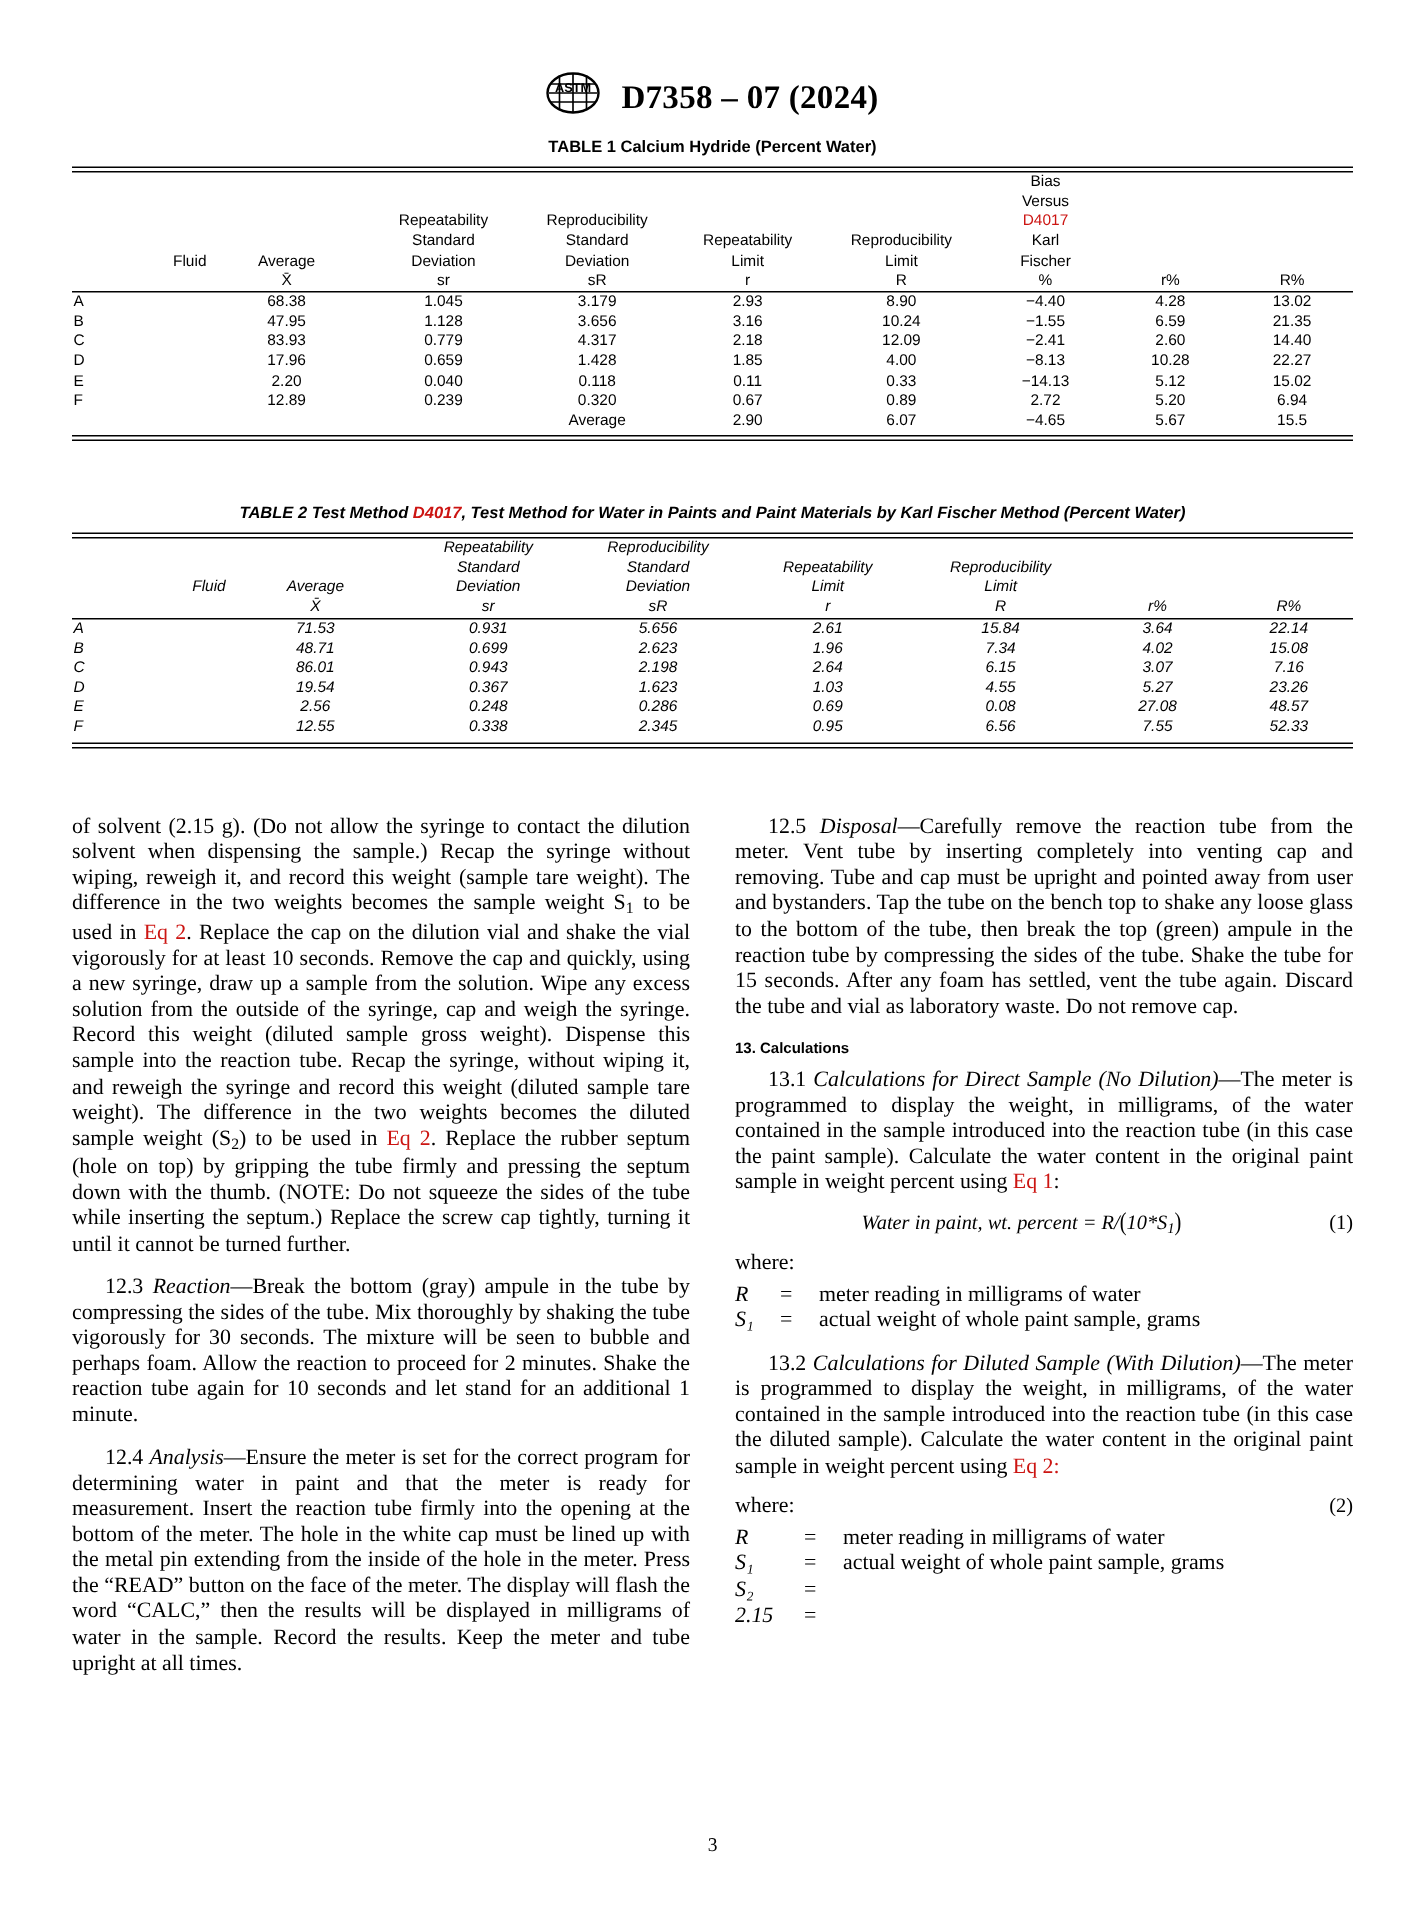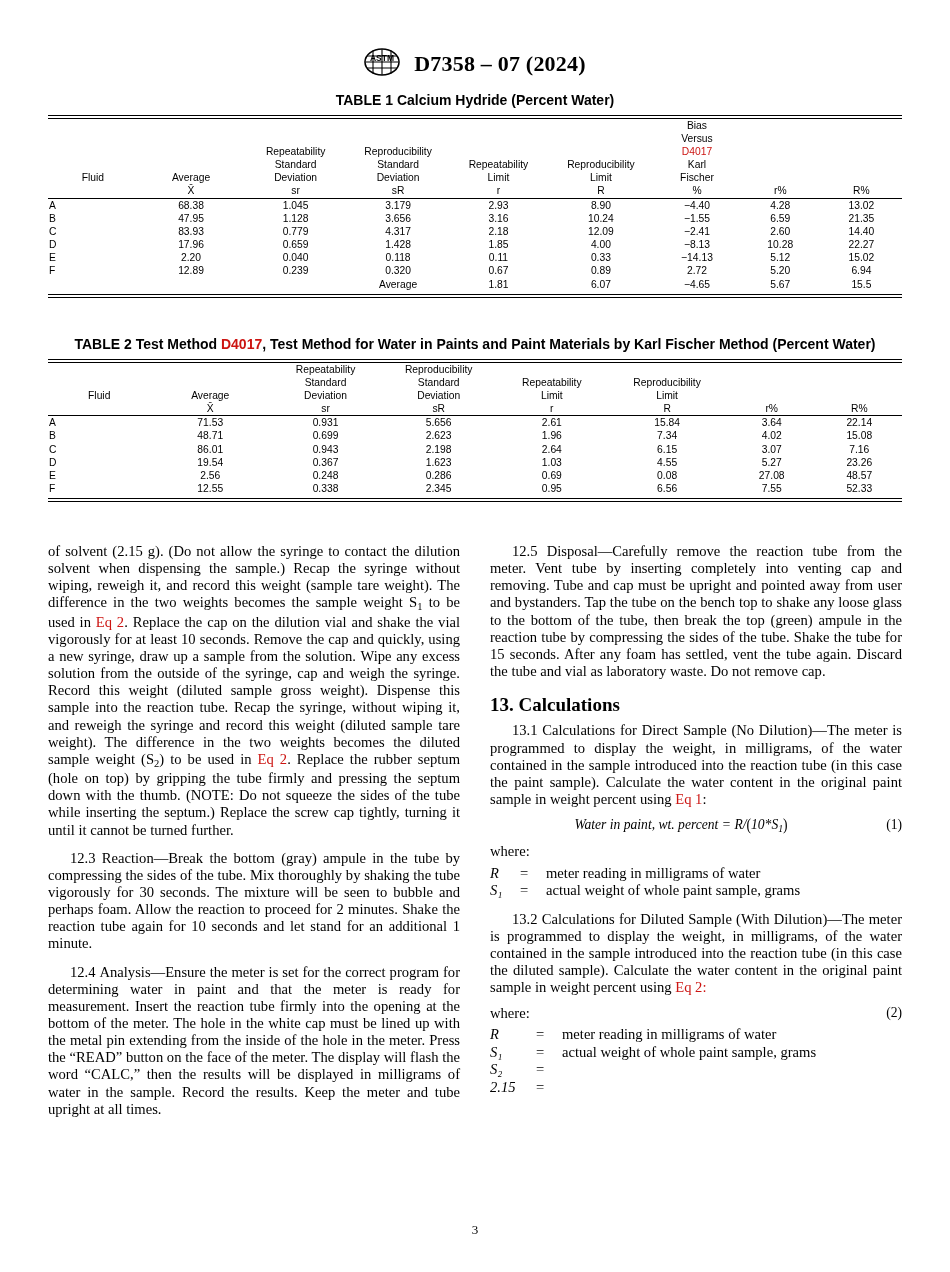--- a/index.html
+++ b/index.html
@@ -48,21 +48,21 @@
   
   .table-block {
     position: absolute;
     left: 48px;
     width: 854px;
   }
   .table-caption {
     text-align: center;
     font-family: "Liberation Sans", sans-serif;
     font-weight: bold;
-    font-size: 14px;
+    font-size: 11px;
     margin-bottom: 5px;
     line-height: 1.25;
   }
   .rule-double {
     border-top: 1.6px solid #000;
     border-bottom: 1.1px solid #000;
     height: 2.1px;
     font-size: 0;
     line-height: 0;
   }
@@ -82,21 +82,21 @@
     padding: 0;
     font-weight: normal;
     vertical-align: bottom;
     line-height: 1.28;
   }
   .hdr-cell {
     text-align: center;
     vertical-align: bottom;
     padding-bottom: 1px;
   }
-  .hdr-cell.left { text-align: center; }
+  .hdr-cell.left { text-align: right; }
   .sym-row td {
     text-align: center;
     padding-top: 2px;
     padding-bottom: 3px;
   }
   .sym-row td.left { text-align: left; }
   .body-row td {
     text-align: center;
     padding-top: 1.5px;
     padding-bottom: 1.5px;
@@ -119,24 +119,24 @@
   .col-left { left: 48px; top: 543px; }
   .col-right { left: 490px; top: 543px; }
 
   p.para {
     margin: 0 0 0 0;
     text-indent: 0;
     text-align: justify;
   }
   p.para.indent { text-indent: 22px; }
   p.gap { margin-top: 11px; }
-  .it { }
+  .it { font-style: italic; }
   h3.section-head {
-    font-family: Liberation Serif, serif;
-    font-size: 19px;
+    font-family: Liberation Sans, sans-serif;
+    font-size: 10px;
     font-weight: bold;
     margin: 14px 0 6px 0;
   }
   sub { font-size: 0.72em; vertical-align: -0.28em; }
 
   
   .equation {
     position: relative;
     margin: 9px 0 9px 0;
     text-align: center;
@@ -333,32 +333,32 @@
         <td>0.89</td>
         <td>2.72</td>
         <td>5.20</td>
         <td>6.94</td>
       </tr>
       <tr class="body-row">
         <td class="left"></td>
         <td></td>
         <td></td>
         <td class="avg-label">Average</td>
-        <td>1.81</td>
+        <td>2.90</td>
         <td>6.07</td>
         <td>−4.65</td>
         <td>5.67</td>
         <td>15.5</td>
       </tr>
     </tbody>
       </table>
     <div class="rule-double" style="margin-top:3px"></div>
   </div>
 
-  <div class="table-block" style="top:336px;">
+  <div class="table-block" style="top:336px;font-style:italic;">
     <div class="table-caption">
       <span>TABLE 2 Test Method </span><span class="red">D4017</span><span>, Test Method for Water in Paints and Paint Materials by Karl Fischer Method (Percent Water)</span>
     </div>
     <div class="rule-double"></div>
     <table class="data">
       <colgroup>
         <col style="width:12%">
           <col style="width:14%">
           <col style="width:13%">
         <col style="width:13.5%">

